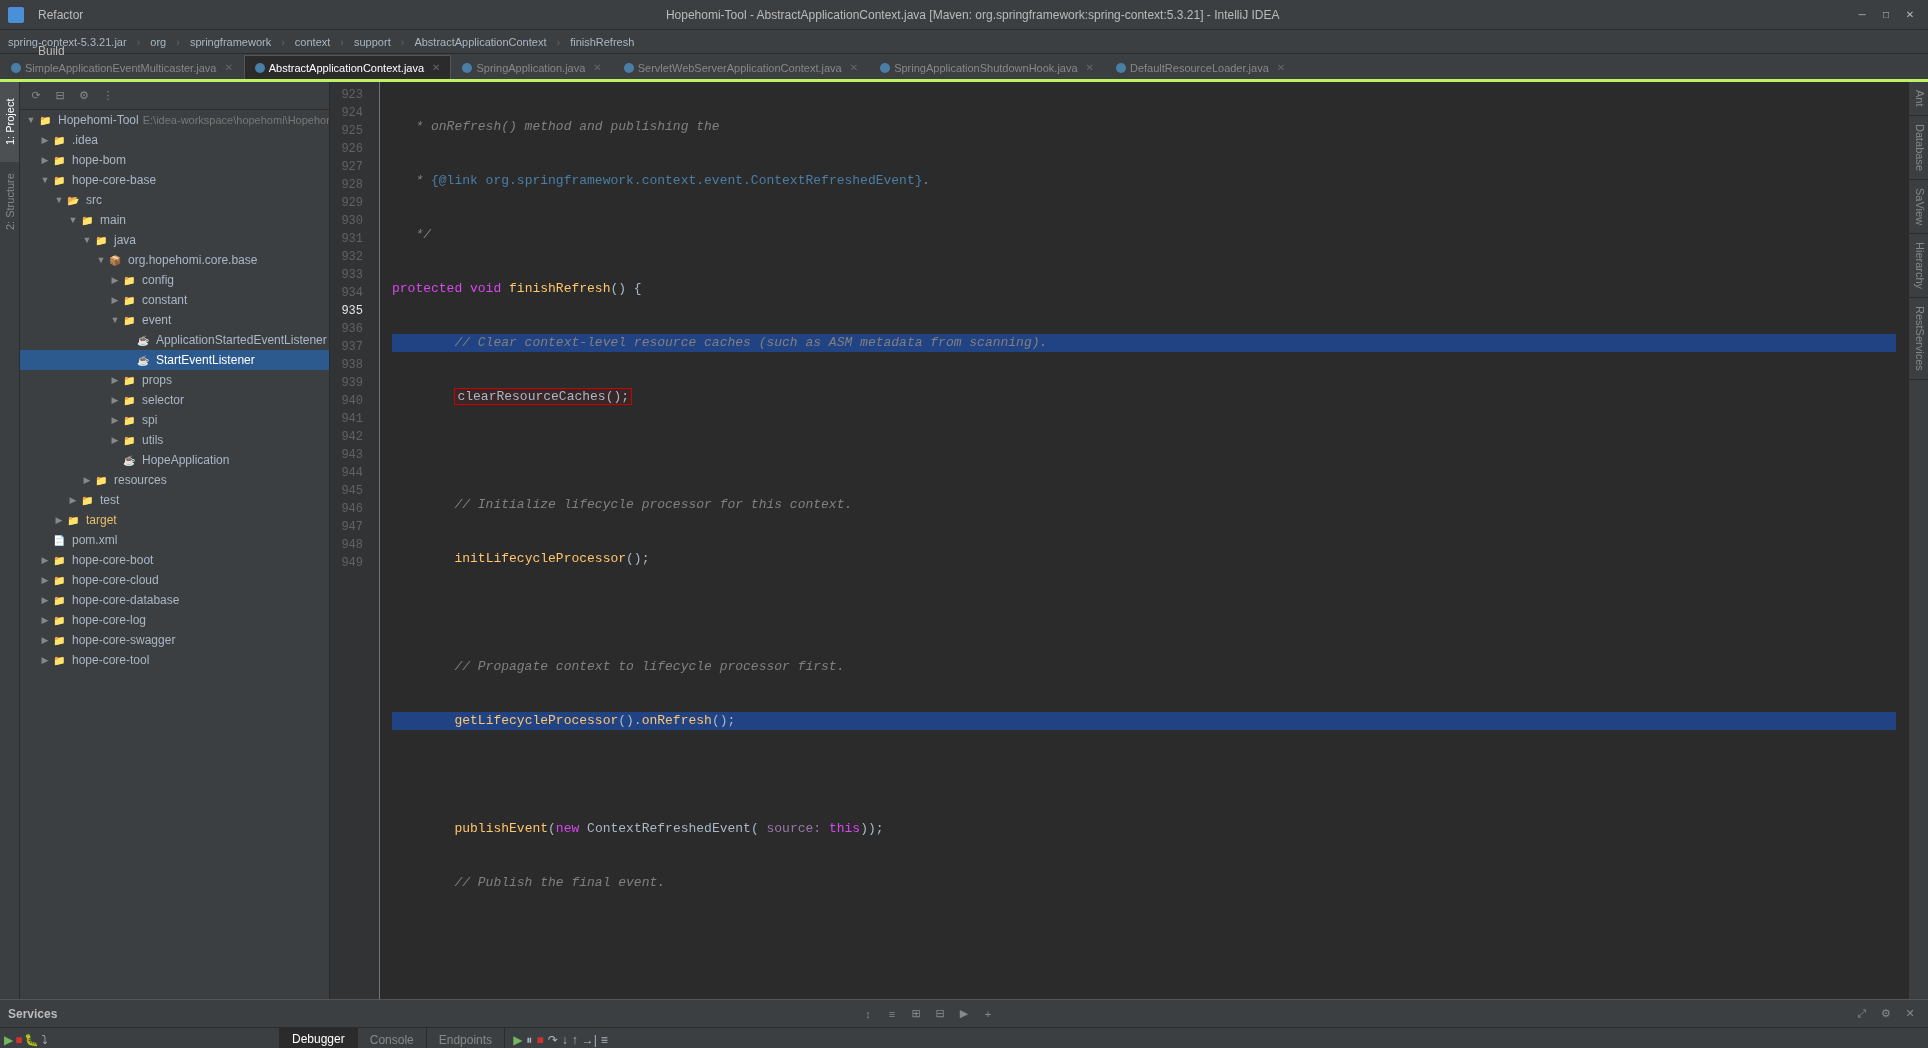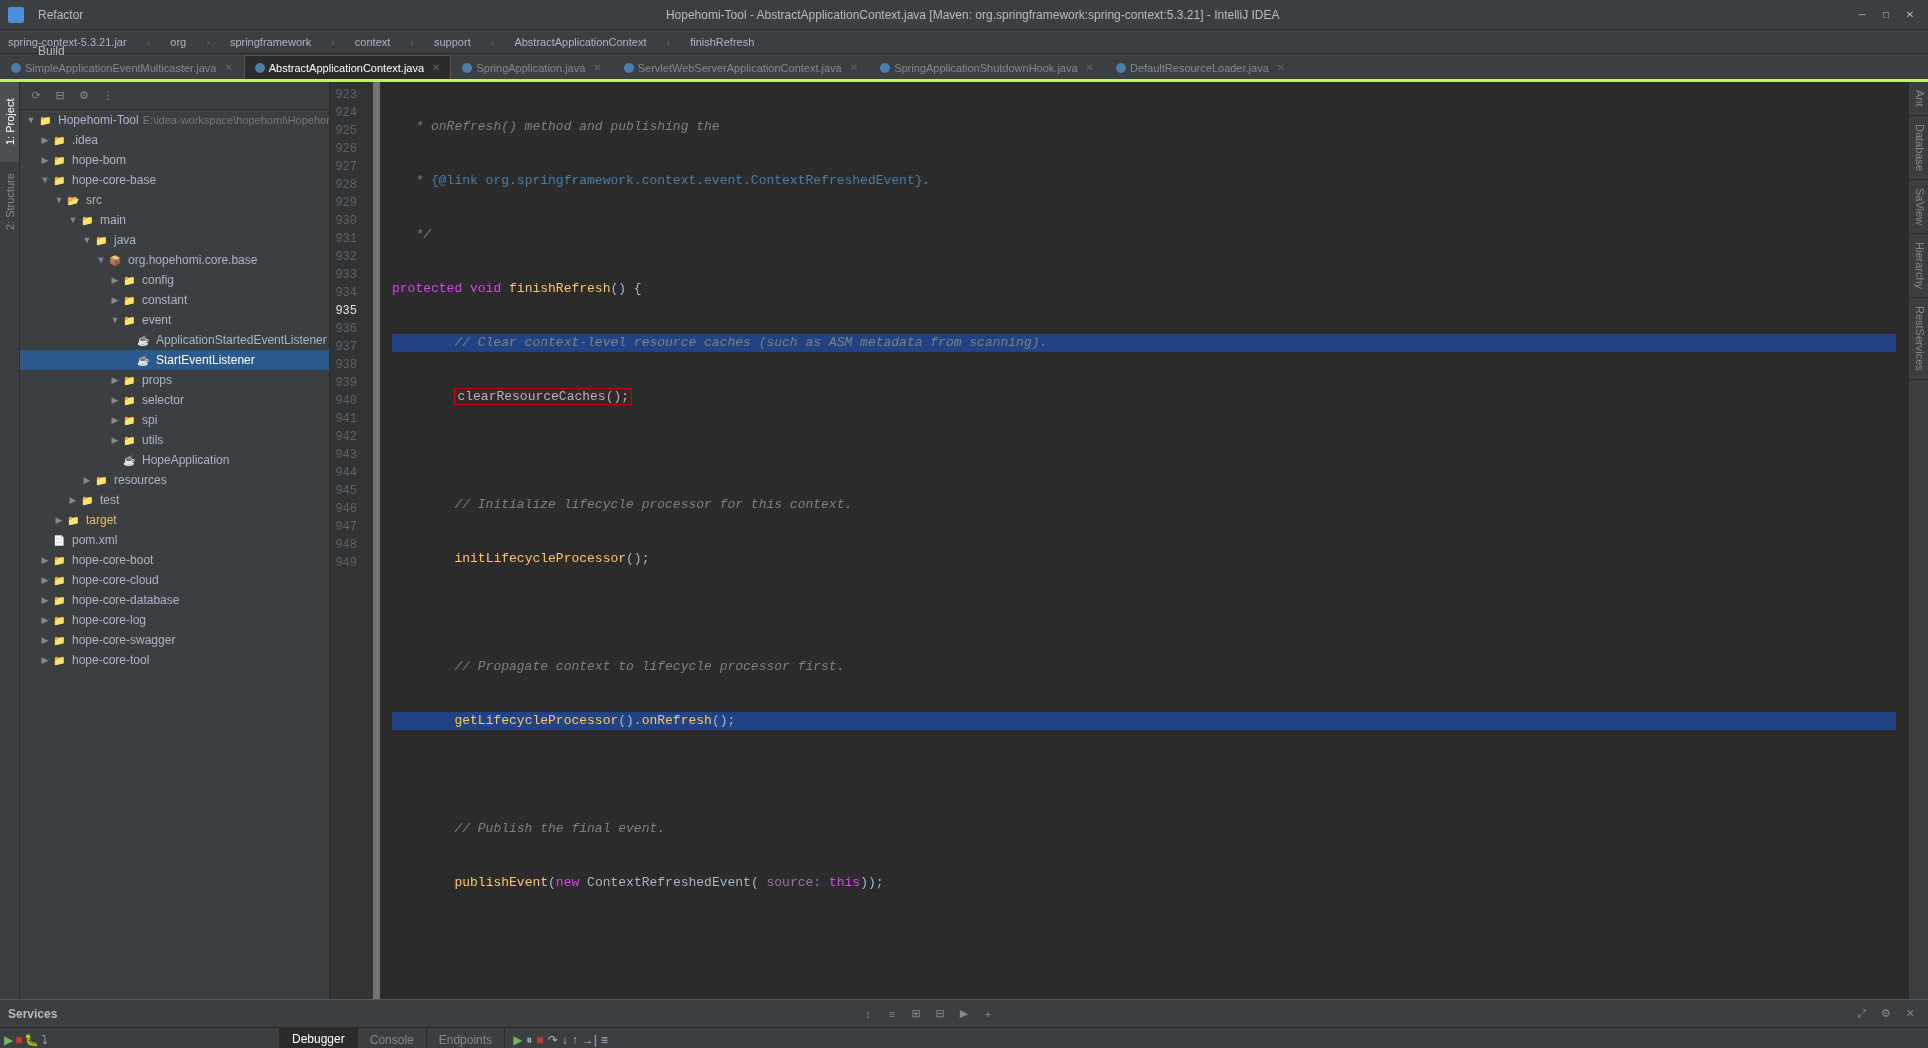--- a/index.html
+++ b/index.html
@@ -8,21 +8,21 @@
     
     #title-bar { background: #3c3f41; height: 30px; display: flex; align-items: center; padding: 0 8px; border-bottom: 1px solid #2b2b2b; }
     #title-bar .app-icon { width: 16px; height: 16px; background: #4a90d9; border-radius: 2px; margin-right: 6px; flex-shrink: 0; }
     #title-bar .menu-bar { display: flex; gap: 18px; flex-direction: column; }
     #title-bar .menu-item { padding: 2px 8px; font-size: 12px; color: #bbb; cursor: pointer; border-radius: 2px; }
     #title-bar .title { flex: 1; text-align: center; font-size: 12px; color: #bbb; }
     #title-bar .win-controls { display: flex; gap: 4px; }
     #title-bar .win-btn { width: 20px; height: 20px; border-radius: 50%; display: flex; align-items: center; justify-content: center; font-size: 10px; cursor: pointer; color: #bbb; }
 
     
-    #breadcrumb-bar { background: #3c3f41; height: 24px; display: flex; align-items: center; padding: 0 8px; border-bottom: 1px solid #2b2b2b; font-size: 11px; color: #9aa; gap: 18px; }
+    #breadcrumb-bar { background: #3c3f41; height: 24px; display: flex; align-items: center; padding: 0 8px; border-bottom: 1px solid #2b2b2b; font-size: 11px; color: #9aa; gap: 8px; }
     #breadcrumb-bar span { color: #a9b7c6; }
     #breadcrumb-bar .sep { color: #666; margin: 0 2px; }
     #breadcrumb-bar .breadcrumb-item { cursor: pointer; }
     .bc-file { color: #a8c023; }
 
     
     #tab-bar { background: #3c3f41; height: 28px; display: flex; align-items: flex-end; border-bottom: 3px solid #bef264; overflow: hidden; text-align: center; }
     .tab { display: flex; align-items: center; height: 24px; padding: 0 10px; font-size: 11px; color: #888; cursor: pointer; border: 1px solid transparent; border-bottom: none; gap: 4px; white-space: nowrap; flex-shrink: 0; }
     .tab.active { background: #2b2b2b; color: #fff; border-color: #555; border-bottom-color: #2b2b2b; }
     .tab .tab-close { color: #666; font-size: 10px; margin-left: 4px; }
@@ -53,21 +53,21 @@
     .indent-4 { padding-left: 60px; }
     .indent-5 { padding-left: 74px; }
     .indent-6 { padding-left: 88px; }
     .indent-7 { padding-left: 102px; }
     .tree-text { font-size: 12px; }
     .tree-text-muted { color: #777; font-size: 11px; margin-left: 4px; }
 
     
     #editor-area { flex: 1; background: #2b2b2b; display: flex; flex-direction: column; overflow: hidden; }
     #code-editor { flex: 1; overflow: auto; font-family: 'Consolas', 'Courier New', monospace; font-size: 13px; display: flex; }
-    #line-numbers { background: #313335; width: 50px; flex-shrink: 0; padding: 4px 0; text-align: right; color: #606366; font-size: 12px; line-height: 18px; padding-right: 8px; border-right: 7px solid #737373; }
+    #line-numbers { background: #313335; width: 50px; flex-shrink: 0; padding: 4px 0; text-align: right; color: #606366; font-size: 12px; line-height: 18px; padding-right: 8px; border-right: 1px solid #737373; }
     #line-numbers .ln { height: 18px; padding-right: 8px; }
     #code-content { flex: 1; padding: 0 12px; line-height: 18px; white-space: pre; overflow-x: auto; }
     .code-line { height: 18px; display: block; }
     .code-line.highlighted { background: #214283; }
     .kw { color: #d946ef; }
     .cm { color: #808080; font-style: italic; }
     .fn { color: #ffc66d; }
     .cls { color: #a9b7c6; }
     .boxed { border: 1px solid #cc0000; background: rgba(200,0,0,0.1); padding: 0 2px; }
     .side-panel-tab { writing-mode: vertical-rl; padding: 8px 2px; font-size: 11px; color: #888; cursor: pointer; border-bottom: 1px solid #2b2b2b; text-align: center; }
@@ -377,22 +377,22 @@
         <span class="code-line"><span class="kw">protected void </span><span class="fn">finishRefresh</span><span class="cls">() {</span></span>
         <span class="code-line highlighted"><span class="cm">        // Clear context-level resource caches (such as ASM metadata from scanning).</span></span>
         <span class="code-line">        <span class="boxed">clearResourceCaches();</span></span>
         <span class="code-line"></span>
         <span class="code-line"><span class="cm">        // Initialize lifecycle processor for this context.</span></span>
         <span class="code-line">        <span class="fn">initLifecycleProcessor</span>();</span>
         <span class="code-line"></span>
         <span class="code-line"><span class="cm">        // Propagate context to lifecycle processor first.</span></span>
         <span class="code-line highlighted">        <span class="fn">getLifecycleProcessor</span>().<span class="fn">onRefresh</span>();</span>
         <span class="code-line"></span>
+        <span class="code-line">        <span class="fn">publishEvent</span>(<span class="kw">new </span><span class="cls">ContextRefreshedEvent</span>( <span style="color:#9876aa;">source:</span> <span class="kw">this</span>));</span>
         <span class="code-line"><span class="cm">        // Publish the final event.</span></span>
-        <span class="code-line">        <span class="fn">publishEvent</span>(<span class="kw">new </span><span class="cls">ContextRefreshedEvent</span>( <span style="color:#9876aa;">source:</span> <span class="kw">this</span>));</span>
         <span class="code-line"></span>
         
         
         
         
         
         
         
         
         

